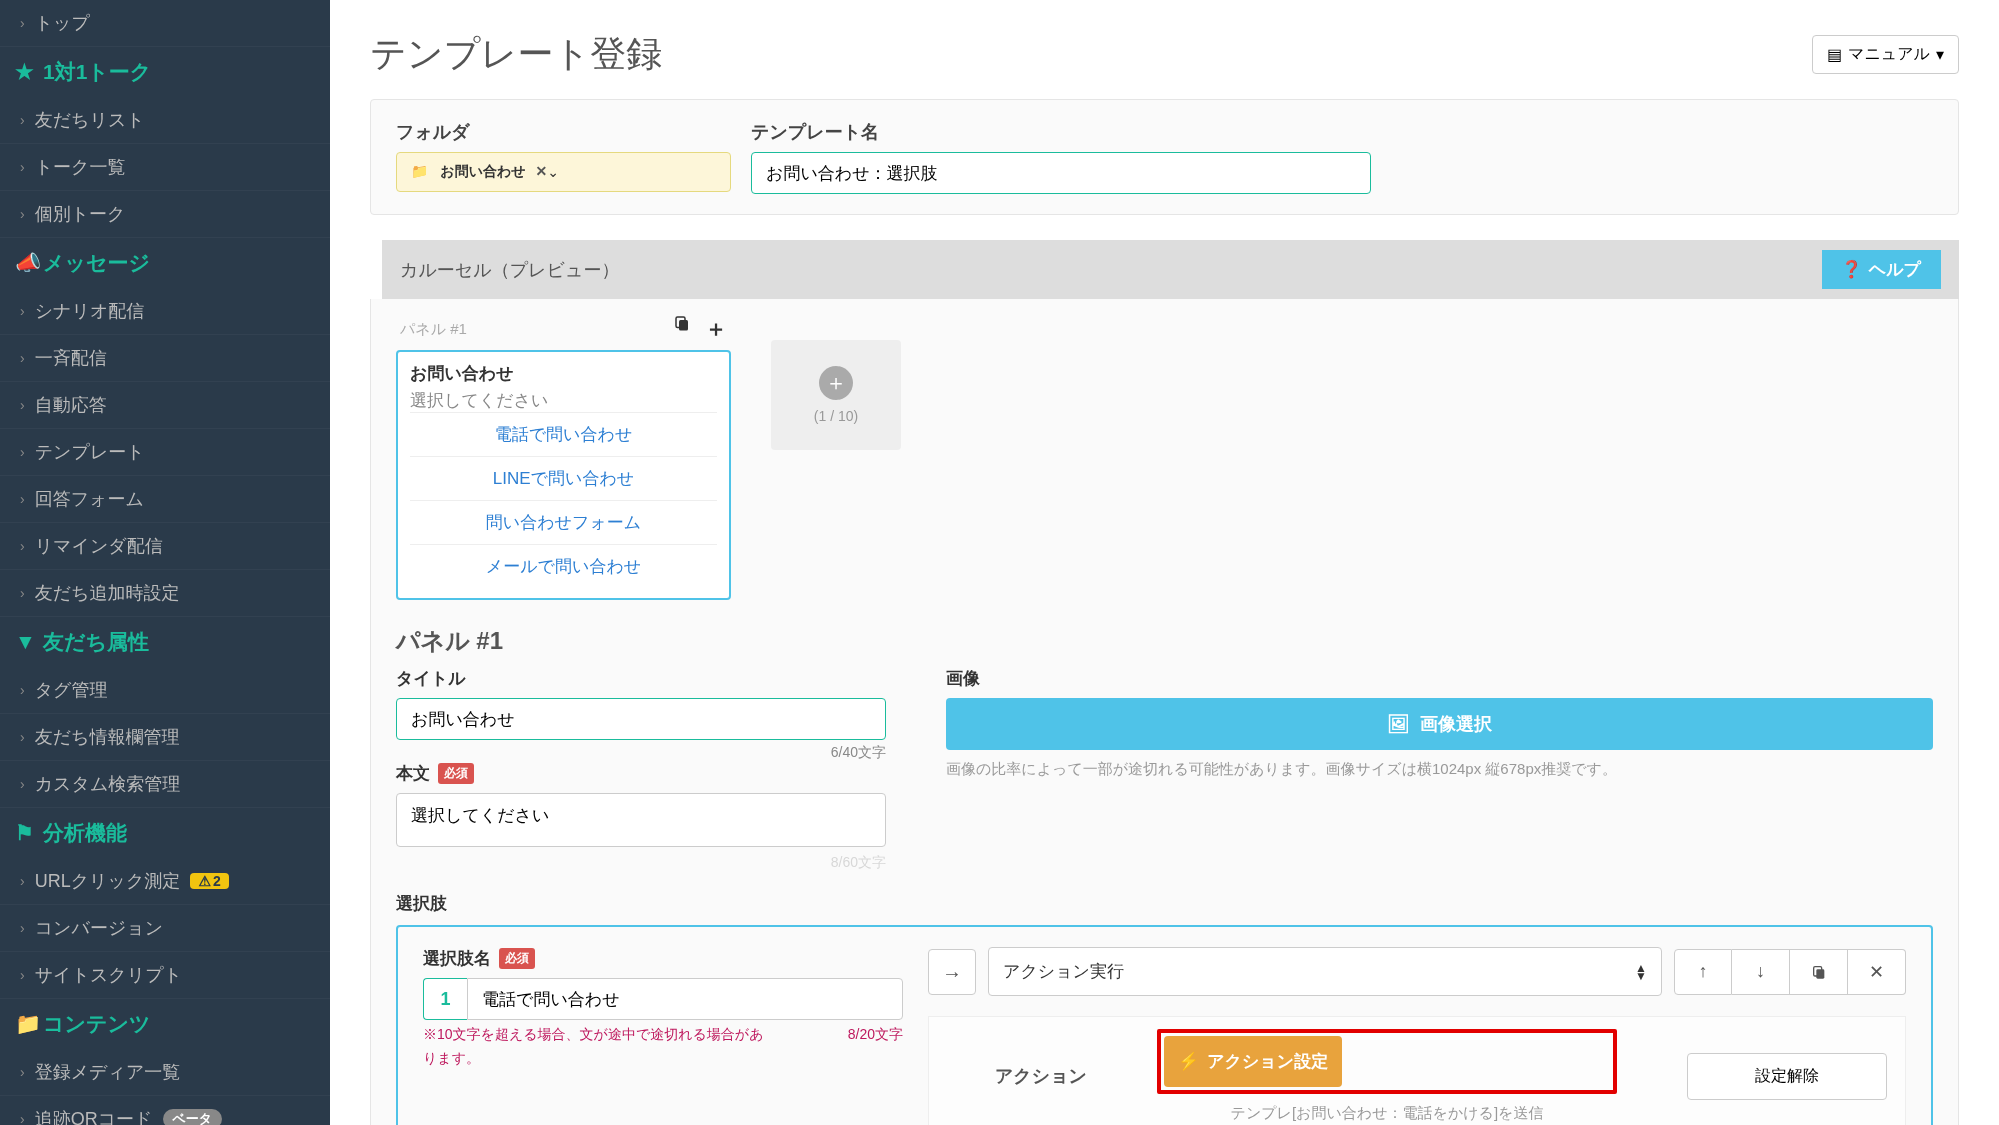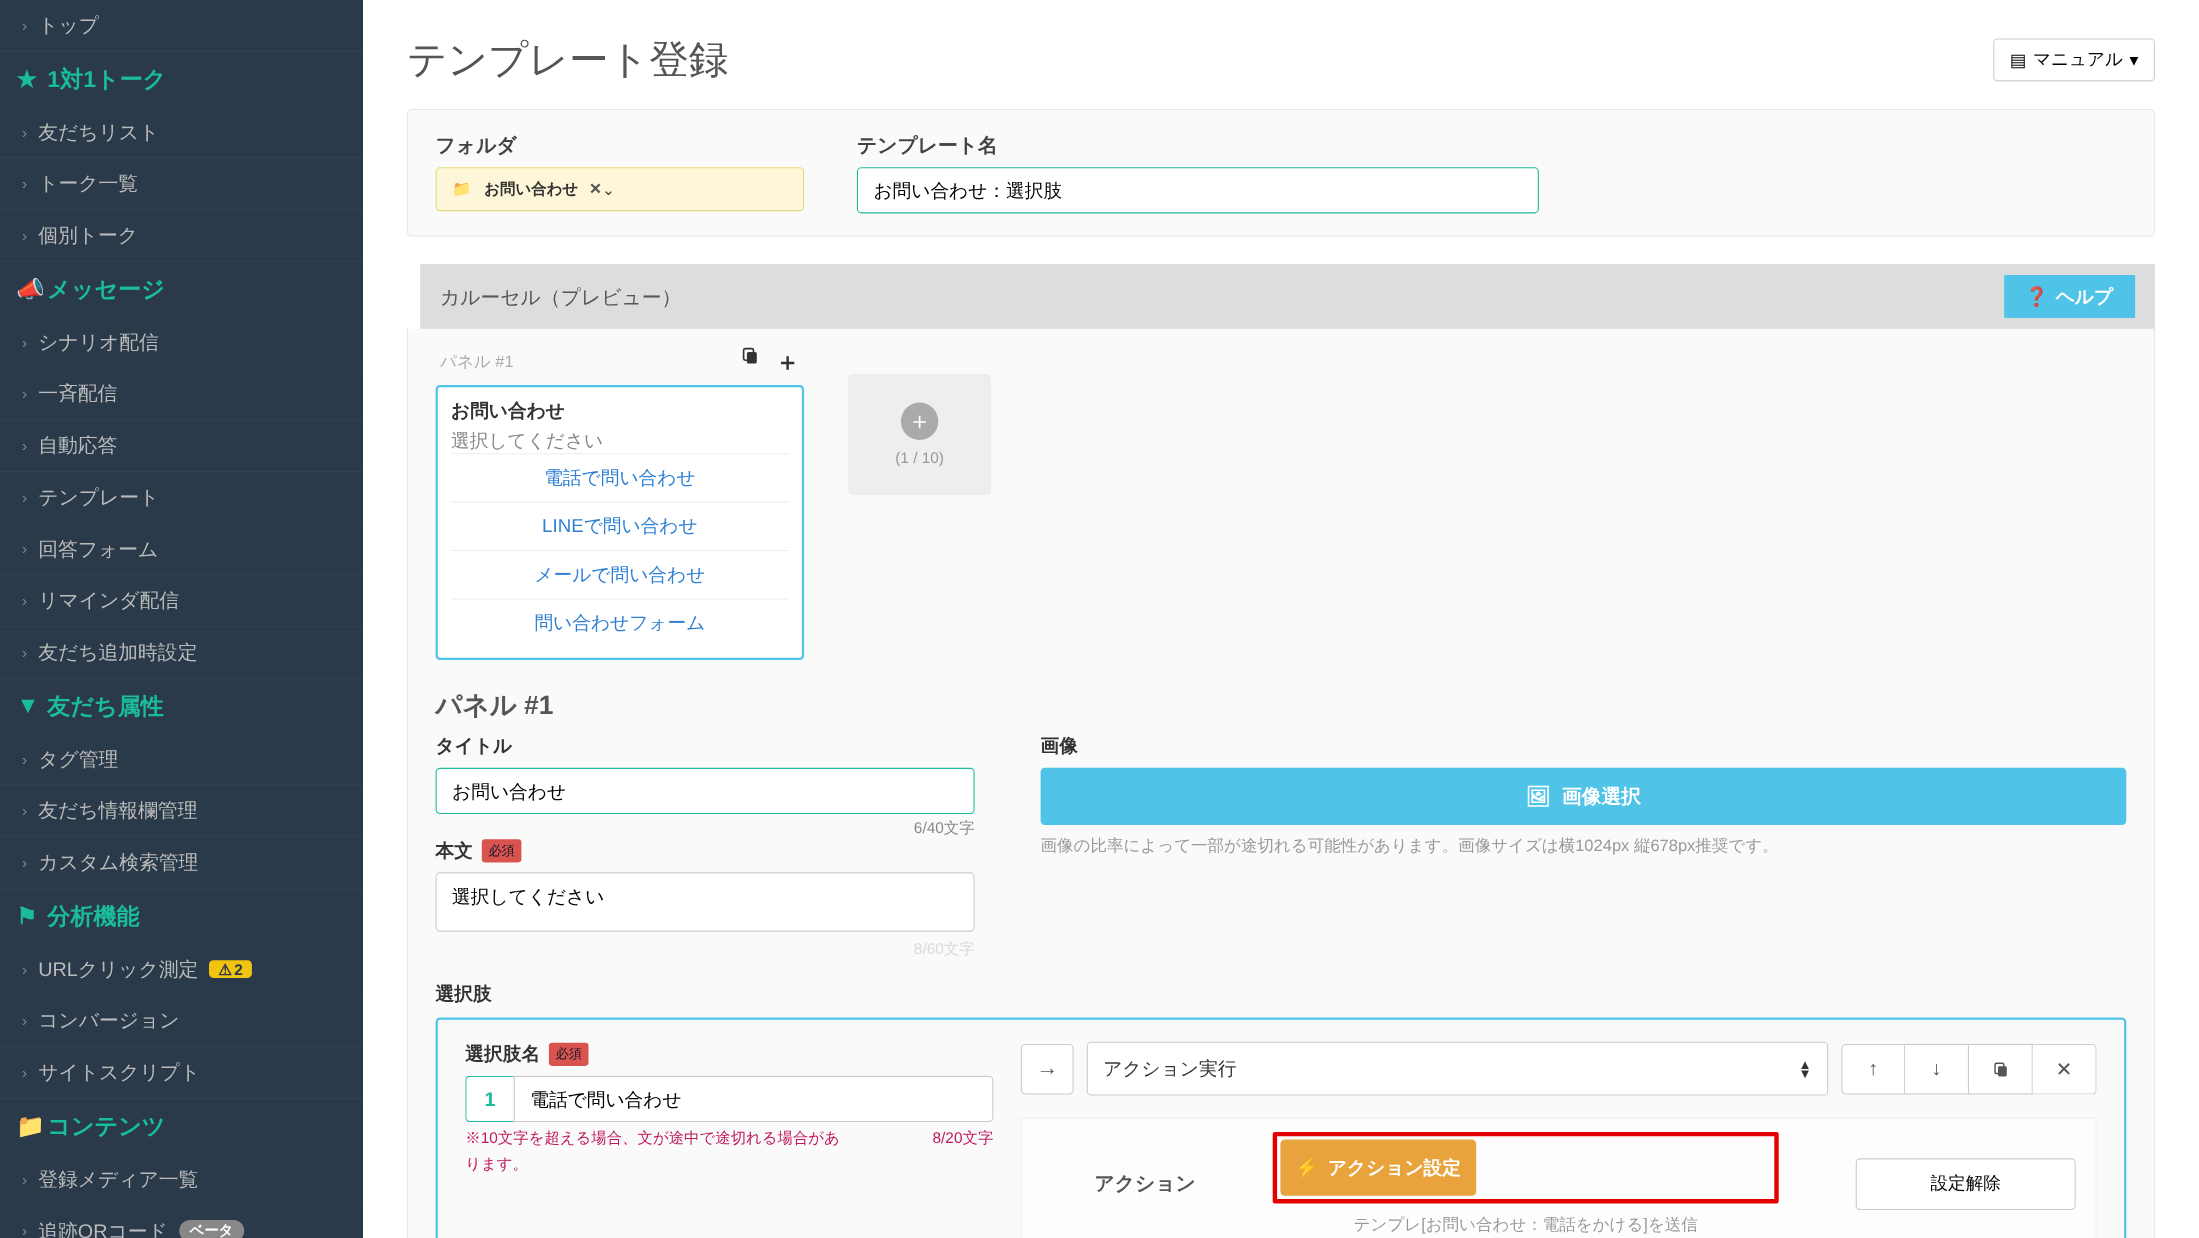--- a/index.html
+++ b/index.html
@@ -15,21 +15,21 @@
 .sidebar-badge-beta { background: #888; color: #fff; border-radius: 10px; padding: 1px 10px; font-size: 13px; font-weight: bold; }
 .sidebar-icon { width: 18px; display: inline-block; text-align: center; }
 
 
 .main { flex: 1; background: #fff; overflow-y: auto; padding: 0 40px 40px 40px; }
 .page-header { display: flex; justify-content: space-between; align-items: center; padding: 30px 0 20px 0; }
 .page-title { font-size: 36px; font-weight: 500; color: #555; }
 .manual-btn { border: 1px solid #ccc; background: #fff; border-radius: 4px; padding: 8px 14px; font-size: 16px; cursor: pointer; display: flex; align-items: center; gap: 6px; }
 
 .panel-box { background: #fafafa; border: 1px solid #e5e5e5; border-radius: 4px; padding: 20px 25px; margin-bottom: 25px; }
-.form-row { display: flex; gap: 48px; }
+.form-row { display: flex; gap: 20px; }
 .form-group { display: flex; flex-direction: column; gap: 8px; }
 .form-label { font-weight: bold; font-size: 18px; color: #444; }
 .folder-select { width: 335px; background: #fdf6d9; border: 1px solid #e5d97e; border-radius: 4px; padding: 10px 14px; display: flex; align-items: center; justify-content: flex-start; cursor: pointer; }
 .folder-select .folder-icon { color: #d4a017; margin-right: 8px; }
 .folder-select .close-x { color: #555; margin-left: 6px; cursor: pointer; font-weight: bold; }
 .text-input { border: 1px solid #1abc9c; border-radius: 4px; padding: 10px 14px; font-size: 17px; width: 620px; background: #fff; }
 .text-input-plain { border: 1px solid #ccc; border-radius: 4px; padding: 10px 14px; font-size: 17px; background: #fff; }
 
 
 .section-header { background: #ddd; padding: 10px 18px; display: flex; justify-content: space-between; align-items: center; font-size: 18px; color: #555; font-weight: 500; margin-left: 12px; }
@@ -47,21 +47,21 @@
 .panel-card-opt:first-of-type { border-top: none; margin-top: 8px; padding-top: 8px;}
 .add-panel { width: 130px; height: 110px; background: #eee; border-radius: 4px; display: flex; flex-direction: column; align-items: center; justify-content: center; gap: 8px; color: #999; cursor: pointer; margin-top: 26px; }
 .add-panel .plus-circle { width: 34px; height: 34px; border-radius: 50%; background: #aaa; color: #fff; display: flex; align-items: center; justify-content: center; font-size: 22px; }
 
 
 .panel-editor { margin-top: 25px; }
 .panel-editor-title { font-size: 24px; font-weight: bold; color: #555; margin-bottom: 10px; }
 .editor-row { display: flex; gap: 60px; }
 .editor-col { flex: 1; }
 .sub-label { font-weight: bold; font-size: 17px; margin-bottom: 8px; display: flex; align-items: center; gap: 8px; }
-.req-badge { background: #d9534f; color: #0f172a; font-size: 12px; padding: 2px 6px; border-radius: 3px; font-weight: normal; }
+.req-badge { background: #d9534f; color: #ffffff; font-size: 12px; padding: 2px 6px; border-radius: 3px; font-weight: bold; }
 .char-count { text-align: right; color: #888; font-size: 14px; margin-top: 4px; }
 .image-select-btn { width: 100%; background: #4fc3e8; color: #fff; border: none; border-radius: 4px; padding: 14px; font-size: 18px; font-weight: bold; cursor: pointer; display: flex; align-items: center; justify-content: center; gap: 10px; }
 .hint-text { color: #999; font-size: 15px; margin-top: 10px; }
 
 
 .choice-section { margin-top: 20px; }
 .choice-box { border: 2px solid #4fc3e8; border-radius: 4px; padding: 20px 25px; margin-top: 10px; }
 .choice-row { display: flex; gap: 25px; align-items: flex-start; }
 .choice-left { width: 480px; }
 .choice-input-group { display: flex; margin-top: 8px; }
@@ -244,22 +244,22 @@
                   </svg>
                 </span>
               <span style="font-weight:bold;font-size:22px;">＋</span>
             </span>
           </div>
           <div class="panel-card">
             <div class="panel-card-title">お問い合わせ</div>
             <div class="panel-card-sub">選択してください</div>
             <div class="panel-card-opt">電話で問い合わせ</div>
             <div class="panel-card-opt">LINEで問い合わせ</div>
+            <div class="panel-card-opt">問い合わせフォーム</div>
             <div class="panel-card-opt">メールで問い合わせ</div>
-            <div class="panel-card-opt">問い合わせフォーム</div>
           </div>
         </div>
         <div class="add-panel">
           <div class="plus-circle">＋</div>
           <div>(1 / 10)</div>
         </div>
       </div>
 
       <div class="panel-editor">
         <div class="panel-editor-title">パネル #1</div>

